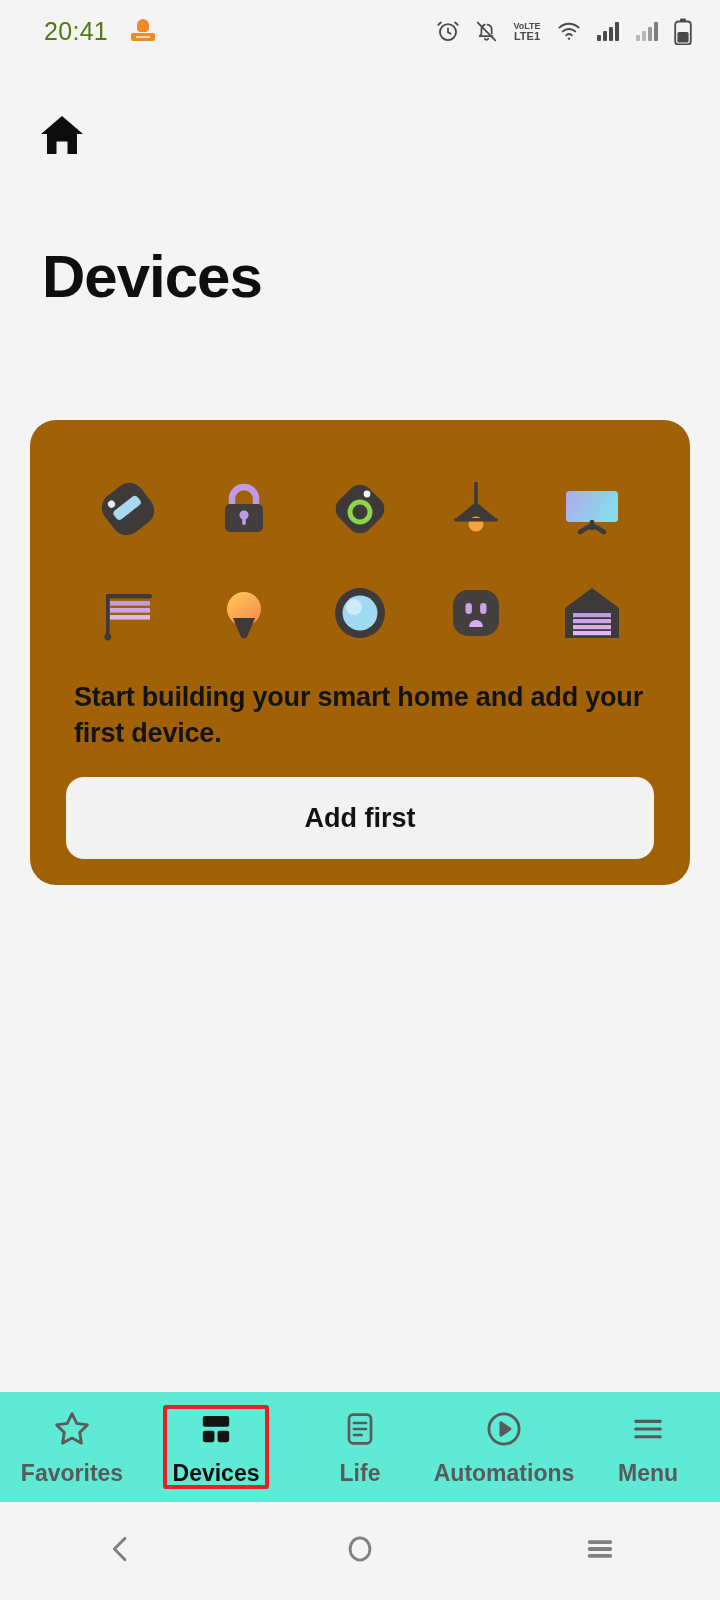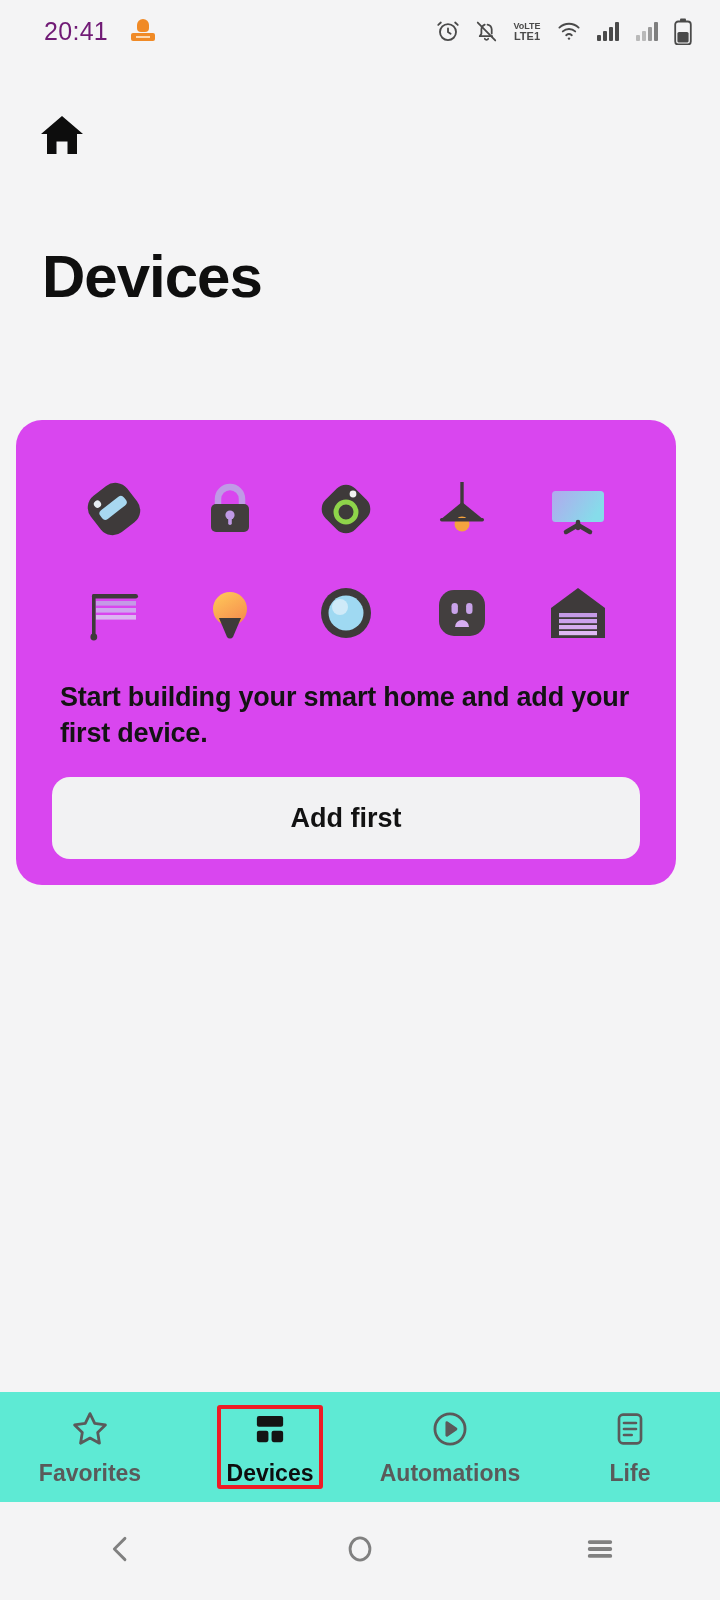--- a/index.html
+++ b/index.html
@@ -10,21 +10,21 @@
     overflow:hidden;
   }
   .phone { position:relative; width:720px; height:1600px; background:#f4f4f5; }
 
   
   .statusbar {
     height:62px; display:flex; align-items:center;
     padding:0 28px 0 44px; justify-content:space-between;
   }
   .sb-left { display:flex; align-items:center; gap:22px; }
-  .sb-time { font-size:25px; color:#701a75; font-weight:400; letter-spacing:.3px; }
+  .sb-time { font-size:25px; color:#4d7c0f; font-weight:400; letter-spacing:.3px; }
   .sb-note { width:26px; height:26px; position:relative; }
   .sb-note .badge-top {
     position:absolute; left:7px; top:1px; width:12px; height:13px;
     background:#f08a26; border-radius:6px 6px 4px 4px;
   }
   .sb-note .badge-bot {
     position:absolute; left:1px; top:15px; width:24px; height:8px;
     background:#f08a26; border-radius:2px;
   }
   .sb-note .badge-line {
@@ -35,22 +35,22 @@
 
   
   .home-icon-wrap { padding:52px 0 0 40px; }
   .page-title {
     padding:82px 0 0 42px;
     font-size:60px; font-weight:bold; color:#0f0f0f; letter-spacing:-1px;
   }
 
   
   .card {
-    position:absolute; left:16px; top:420px; width:660px;
-    background:#d946ef; border-radius:26px;
+    position:absolute; left:30px; top:420px; width:660px;
+    background:#a16207; border-radius:26px;
     padding:40px 22px 26px 22px;
   }
   .icon-grid {
     display:grid; grid-template-columns:repeat(5, 1fr);
     row-gap:26px; padding:10px 18px 28px 18px;
   }
   .icon-cell { display:flex; align-items:center; justify-content:center; height:78px; }
   .icon-cell svg { display:block; }
 
   .card-text {
@@ -308,38 +308,46 @@
           <rect x="4.5" y="13" width="6.6" height="6.5" rx="1.2" fill="#141414"></rect>
           <rect x="12.9" y="13" width="6.6" height="6.5" rx="1.2" fill="#141414"></rect>
         </svg>
       </span>
       <span class="tab-label">Devices</span>
       <span class="highlight-box"></span>
     </div>
 
     <div class="tab">
       <span class="tab-icon">
+        <svg width="40" height="40" viewBox="0 0 24 24" fill="none" stroke="#5a5a5a" stroke-width="1.6">
+          <rect x="5.4" y="3.4" width="13.2" height="17.2" rx="2.4"></rect>
+          <path d="M8.4 8.4h7.2M8.4 12h7.2M8.4 15.6h4.6" stroke-linecap="round"></path>
+        </svg>
+      </span>
+      <span class="tab-label">Life</span>
+    </div>
+
+    <div class="tab">
+      <span class="tab-icon">
         <svg width="42" height="42" viewBox="0 0 24 24" fill="none" stroke="#5a5a5a" stroke-width="1.6">
           <circle cx="12" cy="12" r="8.6"></circle>
           <path d="M10.2 8.4 15.4 12l-5.2 3.6z" fill="#5a5a5a" stroke-linejoin="round"></path>
         </svg>
       </span>
       <span class="tab-label">Automations</span>
     </div>
 
     <div class="tab">
       <span class="tab-icon">
-        <svg width="40" height="40" viewBox="0 0 24 24" fill="none" stroke="#5a5a5a" stroke-width="1.6">
-          <rect x="5.4" y="3.4" width="13.2" height="17.2" rx="2.4"></rect>
-          <path d="M8.4 8.4h7.2M8.4 12h7.2M8.4 15.6h4.6" stroke-linecap="round"></path>
-        </svg>
-      </span>
-      <span class="tab-label">Life</span>
-    </div>
-
+        <svg width="42" height="42" viewBox="0 0 24 24" stroke="#5a5a5a" stroke-width="1.8" stroke-linecap="round">
+          <path d="M5 7.6h14M5 12h14M5 16.4h14"></path>
+        </svg>
+      </span>
+      <span class="tab-label">Menu</span>
+    </div>
   </div>
 
   <div class="navbar">
     <div class="navbtn">
       <span>
         <svg width="34" height="40" viewBox="0 0 24 24" fill="none" stroke="#808080" stroke-width="2" stroke-linecap="round" stroke-linejoin="round">
           <path d="M15.5 4.5 8 12l7.5 7.5"></path>
         </svg>
       </span>
     </div>

